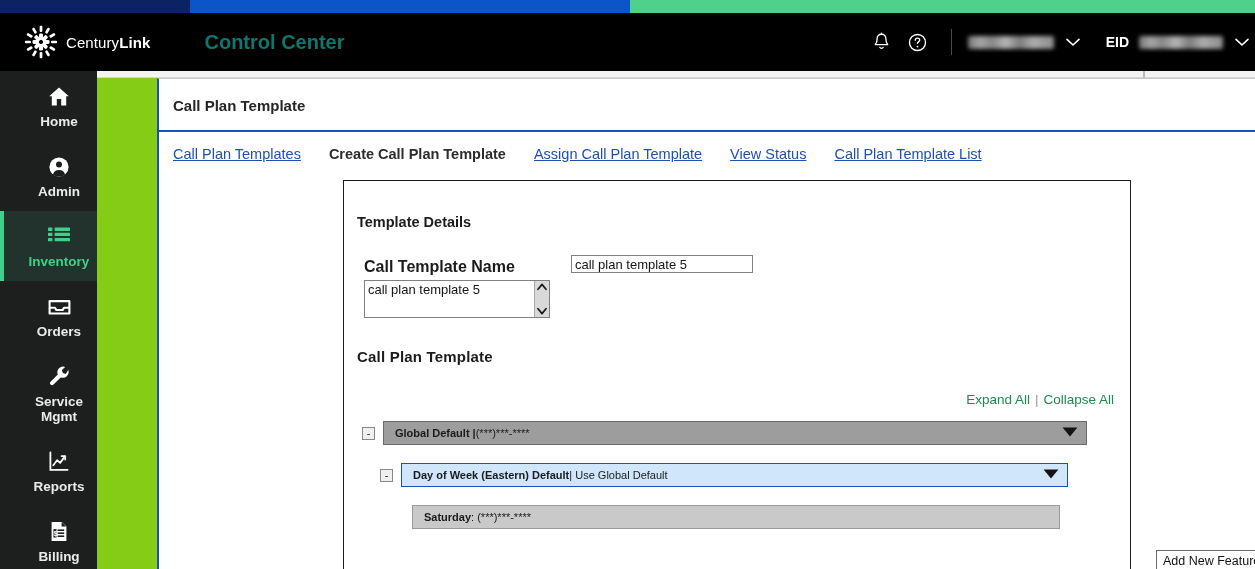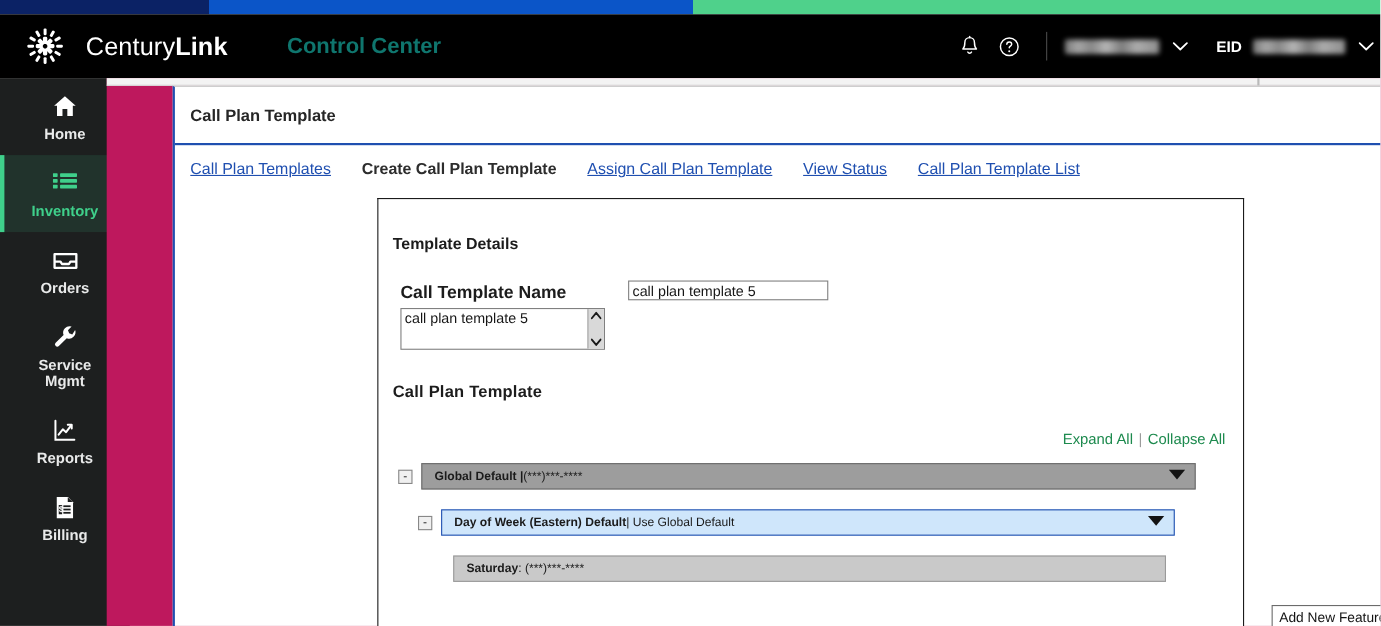--- a/index.html
+++ b/index.html
@@ -21,22 +21,22 @@
   
   .header {
     position: relative;
     height: 58px; width: 100%;
     background: #000000;
     display: flex; align-items: center;
   }
   .brand { display: flex; align-items: center; padding-left: 24px; }
   .brand-mark { width: 34px; height: 34px; flex: 0 0 34px; }
   .brand-name {
-    color: #ffffff; font-size: 23px; letter-spacing: .1px;
-    margin-left: 20px; white-space: nowrap;
+    color: #ffffff; font-size: 15px; letter-spacing: .1px;
+    margin-left: 8px; white-space: nowrap;
   }
   .brand-name b { font-weight: 700; }
   .brand-name span.light { font-weight: 400; }
   .app-title {
     color: #0f766e; font-size: 20px; font-weight: 700;
     margin-left: 54px; white-space: nowrap;
   }
   .header-right {
     margin-left: auto; display: flex; align-items: center;
     padding-right: 6px; gap: 0px;
@@ -79,21 +79,21 @@
   .nav-item .nav-ico { height: 25px; display:flex; align-items:center; justify-content:center; margin-bottom: 5px; }
   .nav-item.active { background: #21332c; color: #3fd08b; }
   .nav-item.active::before {
     content: ""; position: absolute; left: 0; top: 0; bottom: 0;
     width: 4px; background: #3fd08b;
   }
 
   
   .content {
     position: absolute; left: 97px; top: 71px;
-    width: 1158px; height: 498px; background: #be185d;
+    width: 1158px; height: 498px; background: #84cc16;
   }
   .content-scroll-top {
     position:absolute; left:0; top:0; width:100%; height:7px;
     background:#f3f3f3; border-bottom:1px solid #d6d6d6;
   }
   .scroll-tick { position:absolute; left:1046px; top:0; width:2px; height:7px; background:#b9b9b9; }
 
   .panel {
     position: absolute; left: 60px; top: 7px;
     width: 1098px; height: 491px;
@@ -341,20 +341,30 @@
 
     <div class="nav-item">
       <span class="nav-ico">
         <svg width="22" height="21" viewBox="0 0 22 21" fill="#ffffff">
           <path d="M11 1.6 1.2 10.2h2.6v9.2h5V13h4.4v6.4h5v-9.2h2.6z"></path>
         </svg>
       </span>
       <span>Home</span>
     </div>
 
+    <div class="nav-item">
+      <span class="nav-ico">
+        <svg width="22" height="22" viewBox="0 0 22 22" fill="#ffffff">
+          <circle cx="11" cy="11" r="9.6"></circle>
+          <circle cx="11" cy="8.4" r="3" fill="#1d1f1f"></circle>
+          <path d="M4.9 18.4a6.4 6.4 0 0 1 12.2 0 9.5 9.5 0 0 1-12.2 0z" fill="#1d1f1f"></path>
+        </svg>
+      </span>
+      <span>Admin</span>
+    </div>
 
     <div class="nav-item active">
       <span class="nav-ico">
         <svg width="22" height="19" viewBox="0 0 22 19" fill="#3fd08b">
           <rect x="0" y="0.6" width="4.4" height="3.3" rx=".6"></rect>
           <rect x="6.6" y="0.6" width="15.4" height="3.3" rx=".6"></rect>
           <rect x="0" y="5.8" width="4.4" height="3.3" rx=".6"></rect>
           <rect x="6.6" y="5.8" width="15.4" height="3.3" rx=".6"></rect>
           <rect x="0" y="11" width="4.4" height="3.3" rx=".6"></rect>
           <rect x="6.6" y="11" width="15.4" height="3.3" rx=".6"></rect>

